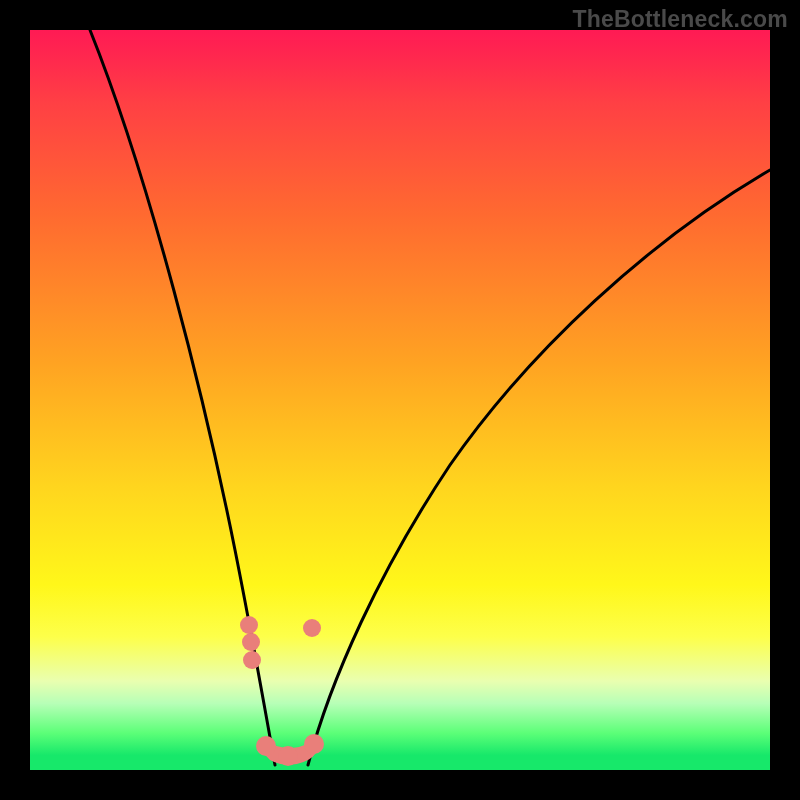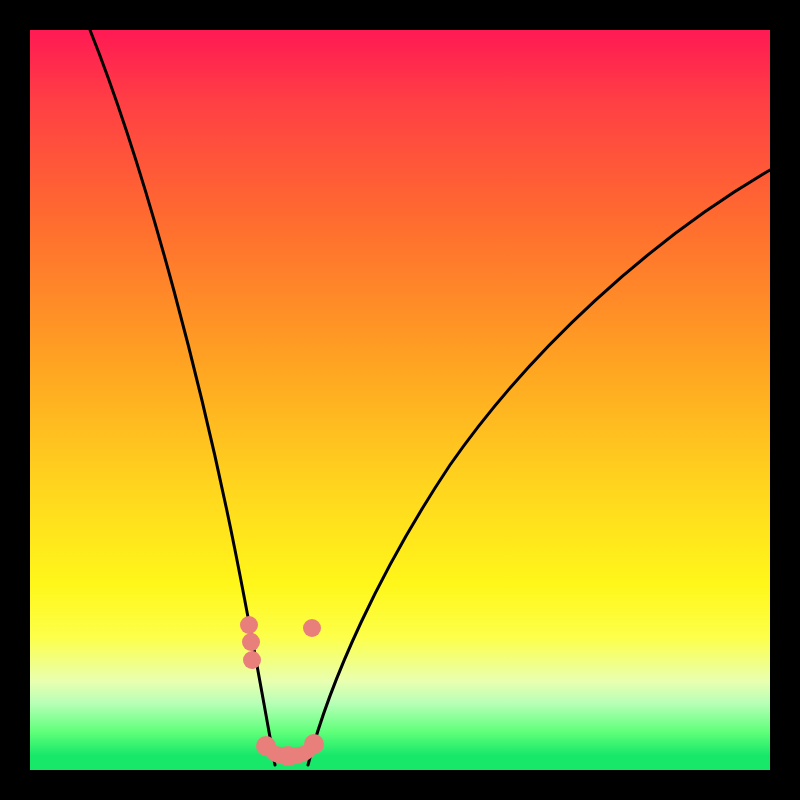--- a/index.html
+++ b/index.html
@@ -72,20 +72,21 @@
   }
   .blob {
     fill: #e97f7a;
     stroke: none;
   }
 </style>
 </head>
 <body>
 
 <div class="frame">
+  <div class="watermark">TheBottleneck.com</div>
 
   <div class="plot">
     <svg class="curves" viewBox="0 0 740 740">
 
       <path class="line" d="M 60 0
            C 120 150, 175 370, 205 520
            C 222 605, 235 680, 245 735"></path>
 
       <path class="line" d="M 278 735
            C 300 650, 350 540, 420 435

